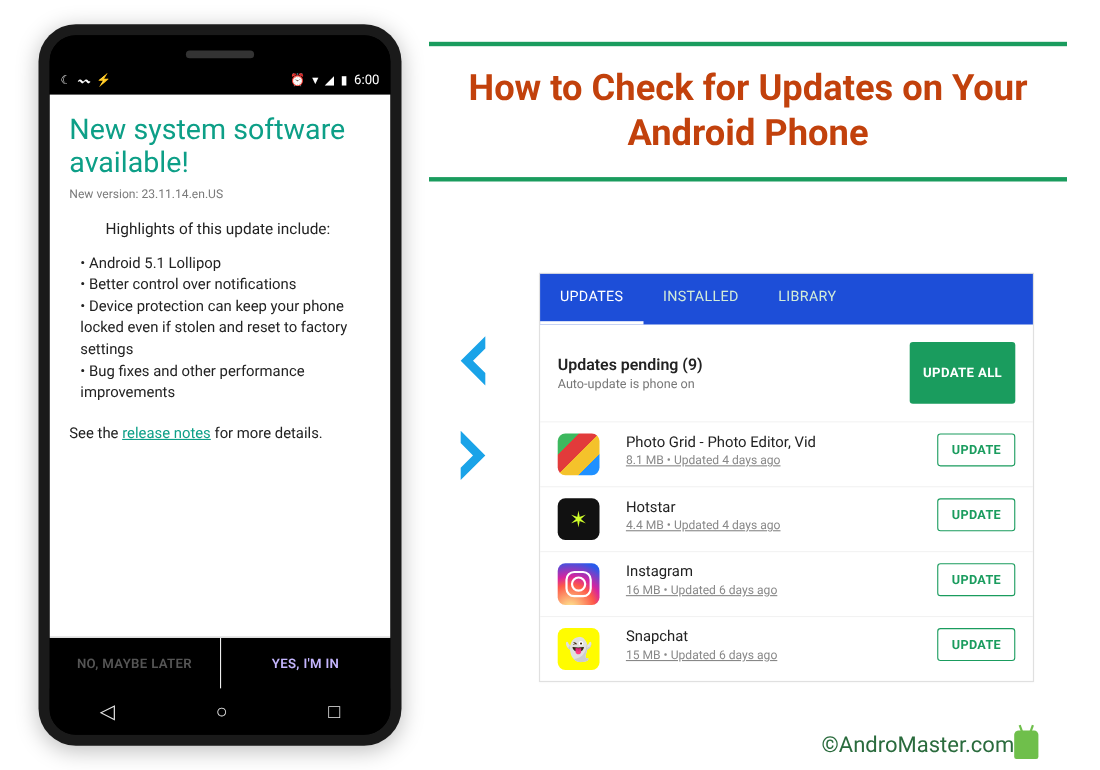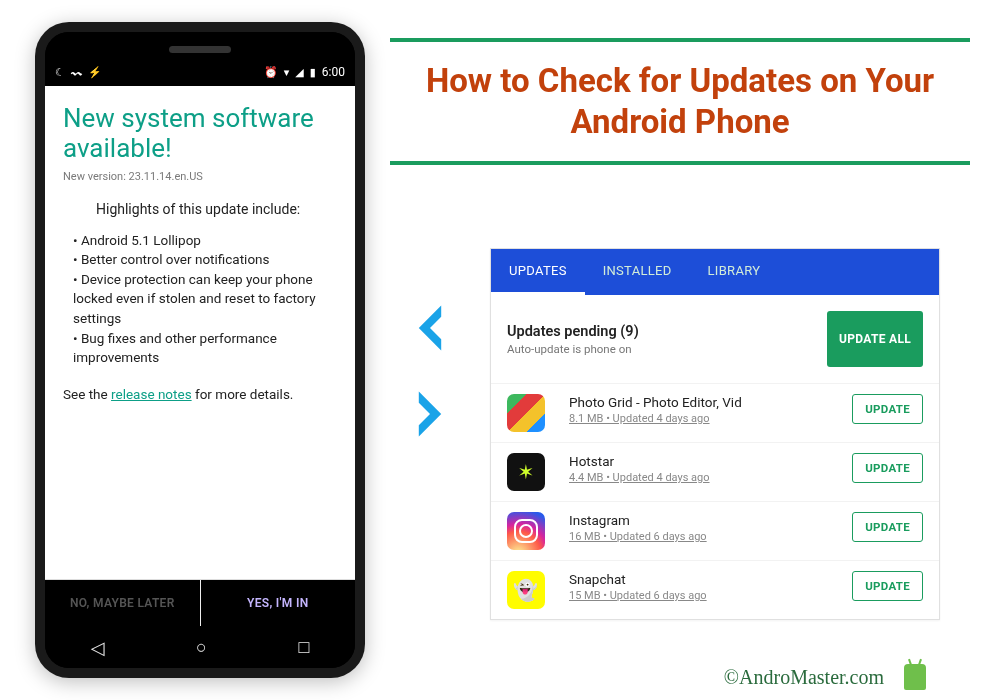--- a/index.html
+++ b/index.html
@@ -237,28 +237,27 @@
     .ic-instagram::before {
       content:""; position:absolute; width:10px; height:10px; border:2.5px solid #fff; border-radius:50%;
       left:50%; top:50%; transform:translate(-50%,-50%);
     }
     .ic-snapchat { background:#fffc00; position:relative; }
     .ic-snapchat::after { content:"👻"; position:absolute; inset:0; display:flex; align-items:center; justify-content:center; font-size:20px; }
 
     
     .credit {
       position: absolute;
-      right: 74px;
+      right: 56px;
       bottom: 10px;
       display:flex;
       align-items:center;
-      gap: 20px;
+      gap: 0;
       color:#2a6b3d;
       font-size: 20px;
-      font-family: Liberation Serif, serif;
     }
     .droid {
       width: 22px; height: 26px; background:#6fbf4b; border-radius: 4px 4px 2px 2px;
       position:relative;
     }
     .droid::before, .droid::after {
       content:""; position:absolute; top:-5px; width:2px; height:6px; background:#6fbf4b;
     }
     .droid::before { left:5px; transform:rotate(-20deg); }
     .droid::after { right:5px; transform:rotate(20deg); }

